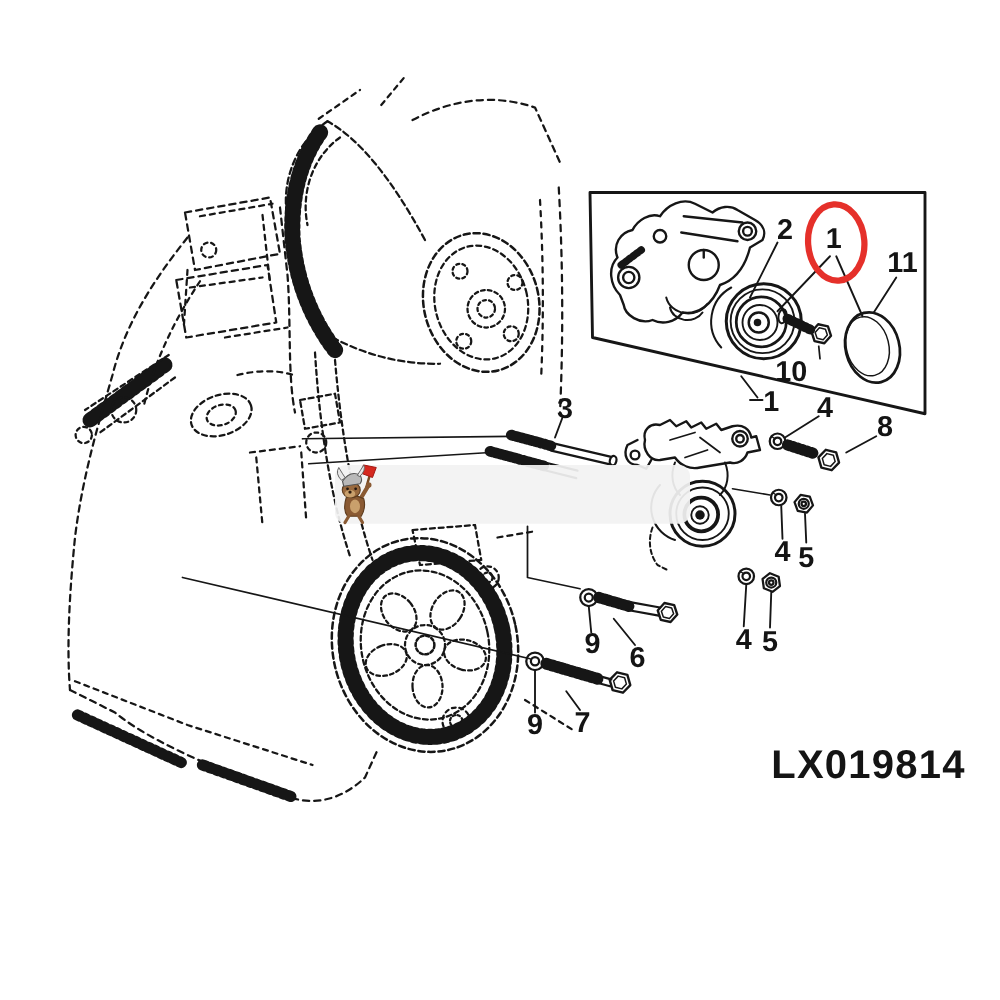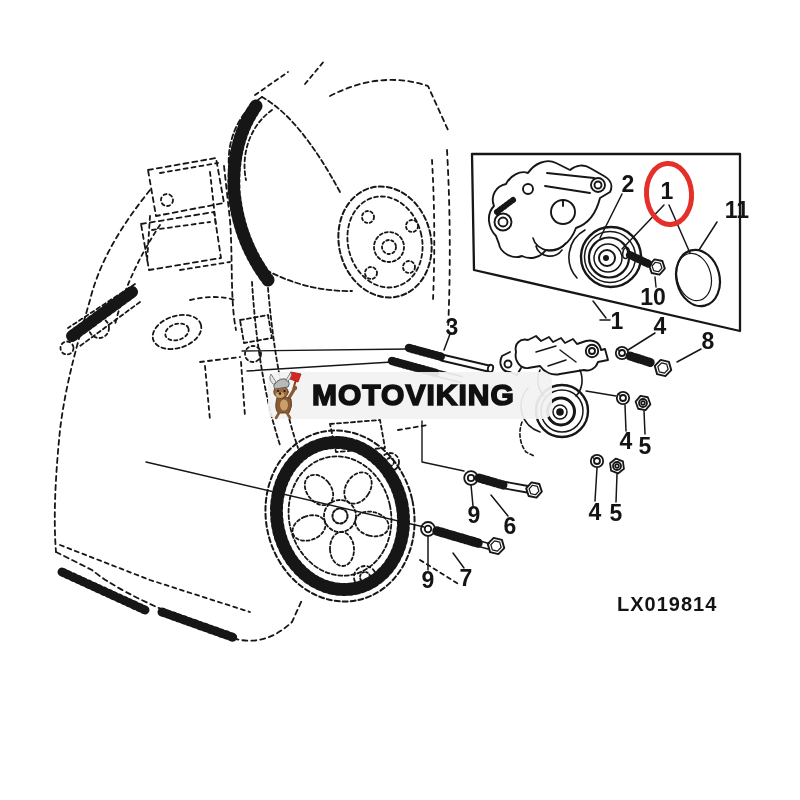--- a/index.html
+++ b/index.html
@@ -10,21 +10,21 @@
            font-family:"Liberation Sans",sans-serif;font-weight:bold;font-size:23px;
            color:#141414;line-height:1;white-space:nowrap;}
   #wm-band{position:absolute;left:268px;top:372px;width:284px;height:47px;
            background:rgba(242,242,242,0.93);border-radius:9px;}
   #wm-text{position:absolute;left:312px;top:378px;width:240px;
            font-family:"Liberation Sans",sans-serif;font-weight:bold;font-size:30px;
            letter-spacing:1px;color:#101010;-webkit-text-stroke:1.6px #101010;
            line-height:1.1;}
   #wm-mascot{position:absolute;left:266px;top:370px;}
   #drawing-code{position:absolute;left:617px;top:593px;
-           font-family:"Liberation Sans",sans-serif;font-weight:bold;font-size:20px;
+           font-family:"Liberation Sans",sans-serif;font-weight:bold;font-size:32px;
            color:#141414;letter-spacing:1px;text-align:right;}
 </style>
 </head>
 <body>
 
 <div id="stage">
 
   <svg id="lineart" width="800" height="800" viewBox="0 0 800 800">
     <g fill="none" stroke="#161616" stroke-linecap="round" stroke-linejoin="round">
 
@@ -269,22 +269,22 @@
         <path d="M473,506 L471,485"></path>
         <path d="M508,516 L491,495"></path>
         <path d="M428,570 L428,537"></path>
         <path d="M464,568 L453,553"></path>
       </g>
     </g>
   </svg>
 
   <div class="callout" style="left:628px;top:184px">2</div>
   <div class="callout" style="left:667px;top:191px">1</div>
-  <div class="callout" style="left:737px;top:210px">11</div>
-  <div class="callout" style="left:653px;top:297px">10</div>
+  <div class="callout" style="left:722px;top:210px">11</div>
+  <div class="callout" style="left:633px;top:297px">10</div>
   <div class="callout" style="left:617px;top:321px">1</div>
   <div class="callout" style="left:452px;top:327px">3</div>
   <div class="callout" style="left:660px;top:326px">4</div>
   <div class="callout" style="left:708px;top:341px">8</div>
   <div class="callout" style="left:626px;top:441px">4</div>
   <div class="callout" style="left:645px;top:446px">5</div>
   <div class="callout" style="left:595px;top:512px">4</div>
   <div class="callout" style="left:616px;top:513px">5</div>
   <div class="callout" style="left:474px;top:515px">9</div>
   <div class="callout" style="left:510px;top:526px">6</div>
@@ -304,17 +304,16 @@
       <ellipse cx="15" cy="22" rx="7.2" ry="6.2" fill="#9a6a3e" stroke="#5e3d1f" stroke-width="0.9"></ellipse>
       <ellipse cx="14" cy="25" rx="4.2" ry="3" fill="#c9a06c"></ellipse>
       <circle cx="12" cy="21" r="1.1" fill="#221710"></circle>
       <circle cx="18.5" cy="21" r="1.1" fill="#221710"></circle>
       <circle cx="14" cy="23.6" r="1.3" fill="#331f10"></circle>
       <path d="M8,15 Q14,6 22,10 Q24.5,14 22,17 L9,19 Z" fill="#b9b9b9" stroke="#555555" stroke-width="0.9"></path>
       <path d="M7,14 Q2,9 5,4 Q8,9 10,12 Z" fill="#e8e8e8" stroke="#666666" stroke-width="0.8"></path>
       <path d="M22,11 Q27,6 25,2 Q22,7 20,10 Z" fill="#e8e8e8" stroke="#666666" stroke-width="0.8"></path>
     </g>
   </svg>
-  <div id="wm-text">MOTOVIKING</div>
 
   <div id="drawing-code">LX019814</div>
 
 </div>
 
 </body></html>

